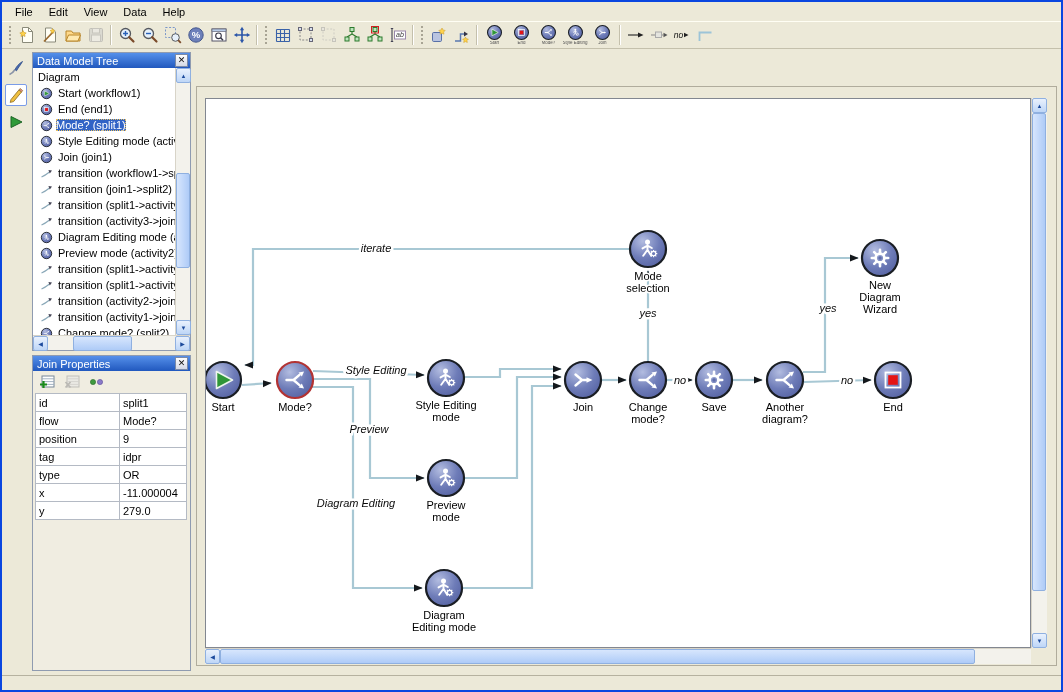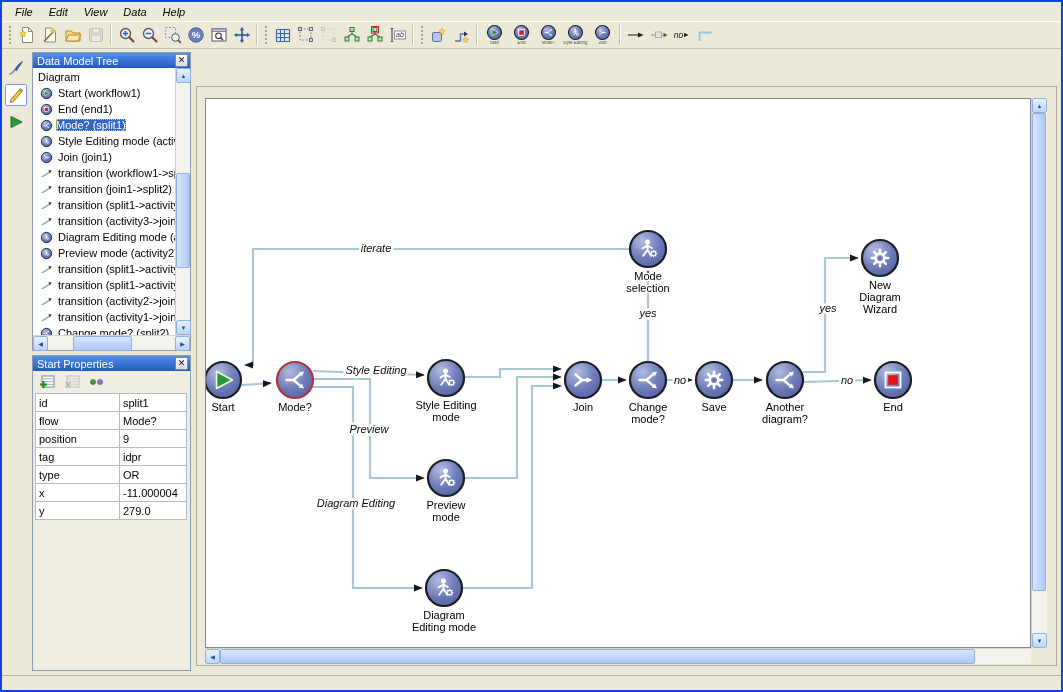--- a/index.html
+++ b/index.html
@@ -1,20 +1,20 @@
 <!DOCTYPE html>
 <html><head>
 <meta charset="utf-8">
 <style>
   * { margin:0; padding:0; box-sizing:border-box; }
   html,body { width:1063px; height:692px; font-family:"Liberation Sans", sans-serif; font-size:11px; }
   .window { width:1063px; height:692px; border:2px solid #0a46e0; background:#ece9d8; display:flex; flex-direction:column; overflow:hidden; }
 
   
-  .menubar { height:19px; display:flex; align-items:center; padding-left:5px; background:#ece9d8; flex:0 0 auto;font-style:italic; }
+  .menubar { height:19px; display:flex; align-items:center; padding-left:5px; background:#ece9d8; flex:0 0 auto; }
   .menu-item { padding:2px 8px; color:#000; cursor:default; }
 
   
   .toolbar { height:28px; flex:0 0 auto; display:flex; align-items:center; padding:1px 3px; border-top:1px solid #fffef4; border-bottom:1px solid #c4c0ac; background:#ece9d8; overflow:hidden; }
   .tb-group { display:flex; align-items:center; }
   .tb-sep { width:2px; height:20px; border-left:1px solid #c4c0ac; border-right:1px solid #fff; margin:0 3px; }
   .grip { width:4px; height:20px; margin:0 3px; background-image:radial-gradient(circle,#a8a494 36%,transparent 38%); background-size:4px 4px; }
   .tb-btn { width:23px; height:24px; display:flex; flex-direction:column; align-items:center; justify-content:center; border:1px solid transparent; border-radius:2px; background:transparent; cursor:default; }
   .tb-btn.disabled { opacity:.45; filter:grayscale(80%); }
   .tb-btn.palette { width:27px; height:26px; }
@@ -543,21 +543,21 @@
             <div class="sb-track">
                 <div class="sb-thumb" style="left:20%;width:46%;"></div>
               </div>
             <div class="sb-btn">▶</div>
           </div>
         </div>
       </div>
 
       <div class="panel panel-props">
         <div class="titlebar">
-          <span>Start Properties</span>
+          <span>Join Properties</span>
           <span class="closebox">✕</span>
         </div>
         <div class="props-toolbar" id="props-toolbar">
             <span class="props-btn">
               <svg width="18" height="18" viewBox="0 0 18 18">
                 <rect x="4" y="3" width="12" height="11" fill="#fff" stroke="#789"></rect>
                 <path d="M4,5.8 h12 M4,8.6 h12 M4,11.4 h12" stroke="#9ab" stroke-width="0.9"></path>
                 <path d="M2,11.5 h7 M5.5,8 v7" stroke="#1a8a1a" stroke-width="2.2"></path>
               </svg>
             </span>

